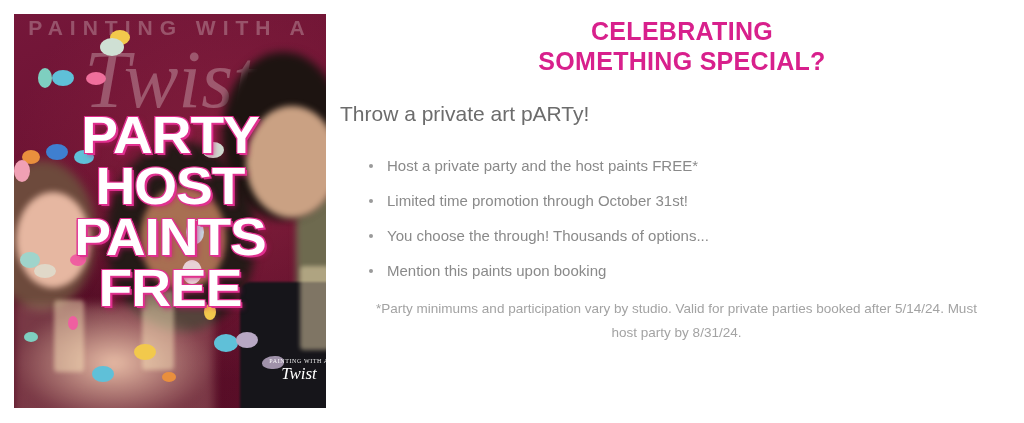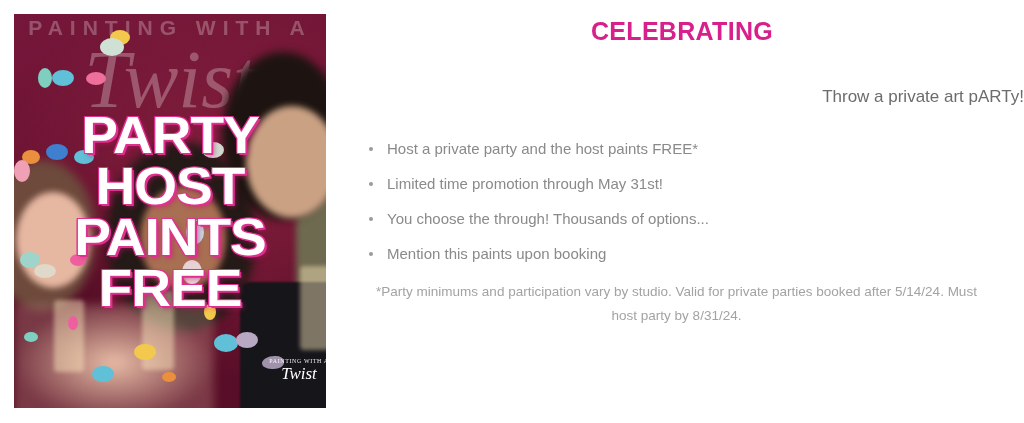--- a/index.html
+++ b/index.html
@@ -188,25 +188,25 @@
     display: block;
     color: #d8208c;
     font-weight: 700;
     font-size: 25px;
     line-height: 30px;
     letter-spacing: .3px;
     font-family: "Liberation Sans", sans-serif;
   }
 
   .subhead {
-    text-align: right;
+    text-align: left;
     color: #6c6c6c;
-    font-size: 17px;
+    font-size: 21px;
     line-height: 26px;
-    margin-top: 38px;
+    margin-top: 25px;
     font-family: "Liberation Sans", sans-serif;
   }
 
   .bullet-list {
     list-style: none;
     margin: 8px;
     padding: 0;
     margin-top: 30px;
     margin-left: 27px;
   }
@@ -305,27 +305,28 @@
         <div class="lg-main">Twist</div>
       </div>
 
     </div>
   </div>
 
   <div class="copy-col">
 
     <div class="headline-block">
       <span class="h-line">CELEBRATING</span>
+      <span class="h-line">SOMETHING SPECIAL?</span>
     </div>
 
     <div class="subhead">Throw a private art pARTy!</div>
 
     <ul class="bullet-list">
       <li><span>Host a private party and the host paints FREE*</span></li>
-      <li><span>Limited time promotion through May 31st!</span></li>
+      <li><span>Limited time promotion through October 31st!</span></li>
       <li><span>You choose the through! Thousands of options...</span></li>
       <li><span>Mention this paints upon booking</span></li>
     </ul>
 
     <div class="footnote">*Party minimums and participation vary by studio. Valid for private parties booked after 5/14/24. Must host party by 8/31/24.</div>
 
   </div>
 
 </div>
 

